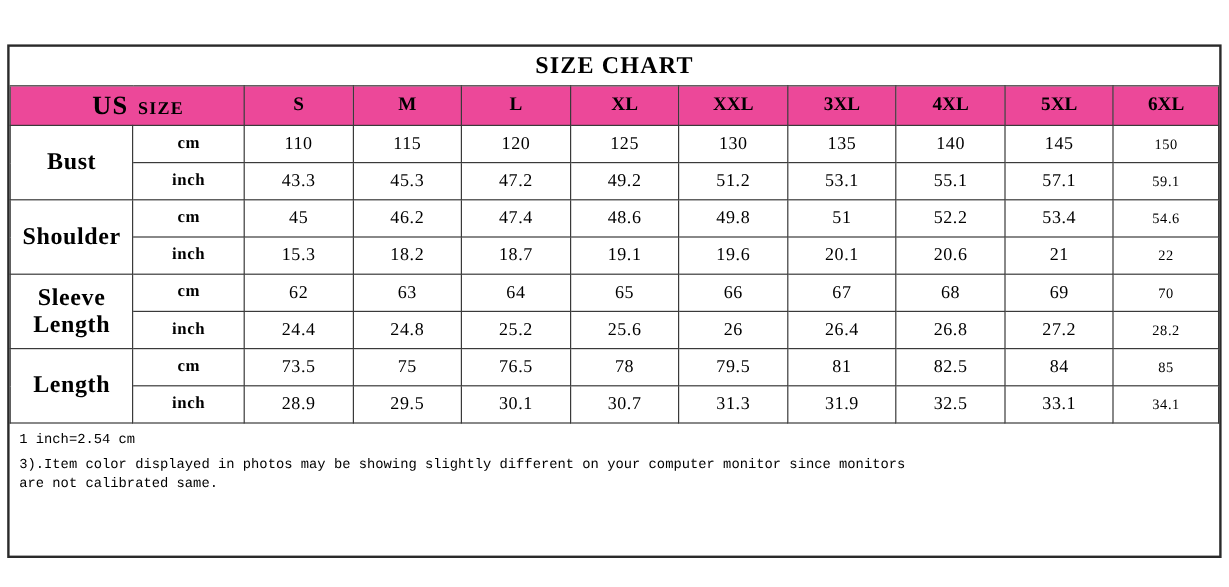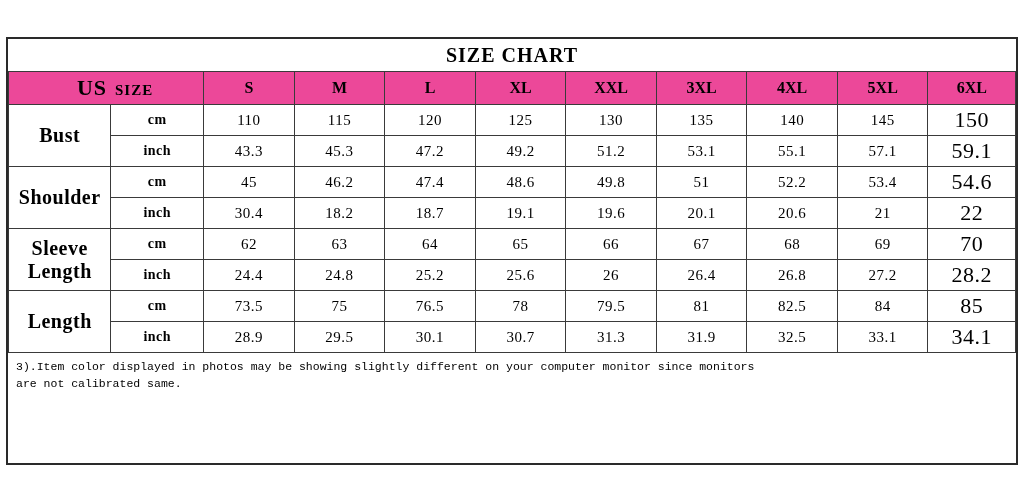--- a/index.html
+++ b/index.html
@@ -80,21 +80,21 @@
     font-size: 14px;
     font-weight: bold;
     letter-spacing: 0.5px;
   }
   td.val-cell {
     font-size: 15px;
     letter-spacing: 0.5px;
     height: 30px;
   }
   td.val-cell.last-col {
-    font-size: 22px;
+    font-size: 12px;
   }
   .notes {
     padding: 6px 8px 4px 8px;
     font-family: "Liberation Mono", monospace;
     font-size: 11.5px;
     line-height: 16.5px;
     color: #000;
   }
   .notes .line {
     white-space: pre-wrap;
@@ -175,21 +175,21 @@
           <td class="val-cell">47.4</td>
           <td class="val-cell">48.6</td>
           <td class="val-cell">49.8</td>
           <td class="val-cell">51</td>
           <td class="val-cell">52.2</td>
           <td class="val-cell">53.4</td>
           <td class="val-cell last-col">54.6</td>
         </tr>
         <tr>
           <td class="unit-cell">inch</td>
-          <td class="val-cell">30.4</td>
+          <td class="val-cell">15.3</td>
           <td class="val-cell">18.2</td>
           <td class="val-cell">18.7</td>
           <td class="val-cell">19.1</td>
           <td class="val-cell">19.6</td>
           <td class="val-cell">20.1</td>
           <td class="val-cell">20.6</td>
           <td class="val-cell">21</td>
           <td class="val-cell last-col">22</td>
         </tr>
 
@@ -241,17 +241,18 @@
           <td class="val-cell">31.3</td>
           <td class="val-cell">31.9</td>
           <td class="val-cell">32.5</td>
           <td class="val-cell">33.1</td>
           <td class="val-cell last-col">34.1</td>
         </tr>
       </tbody>
     </table>
 
     <div class="notes">
+      <div class="line conv">1 inch=2.54 cm</div>
       <div class="line">3).Item color displayed in photos may be showing slightly different on your computer monitor since monitors
 are not calibrated same.</div>
     </div>
   </div>
 </div>
 
 </body></html>

